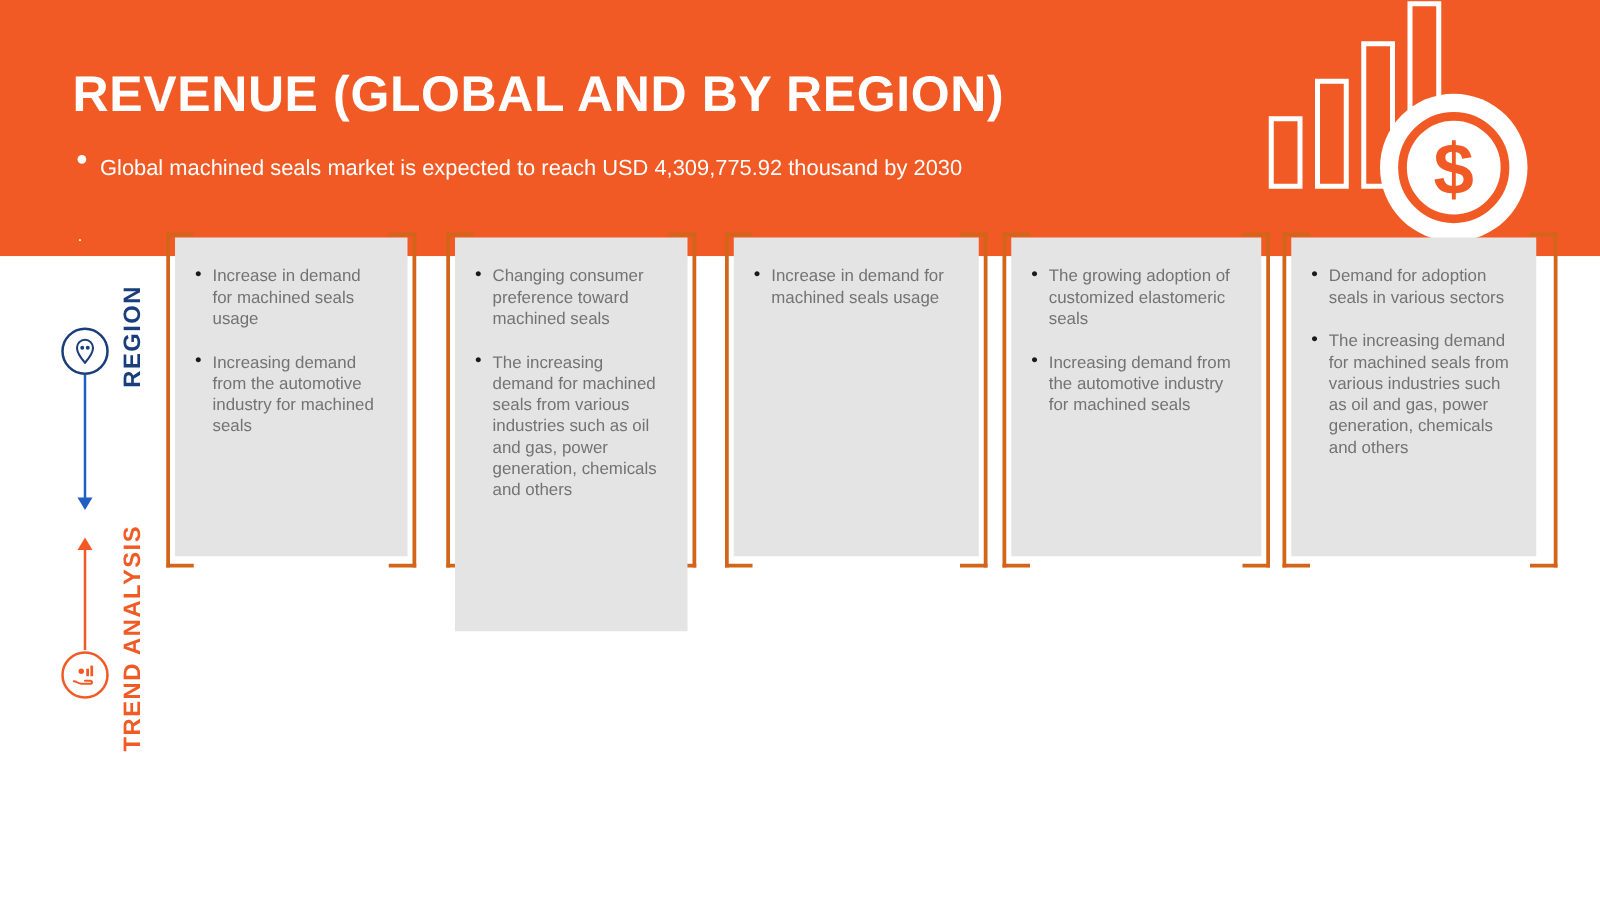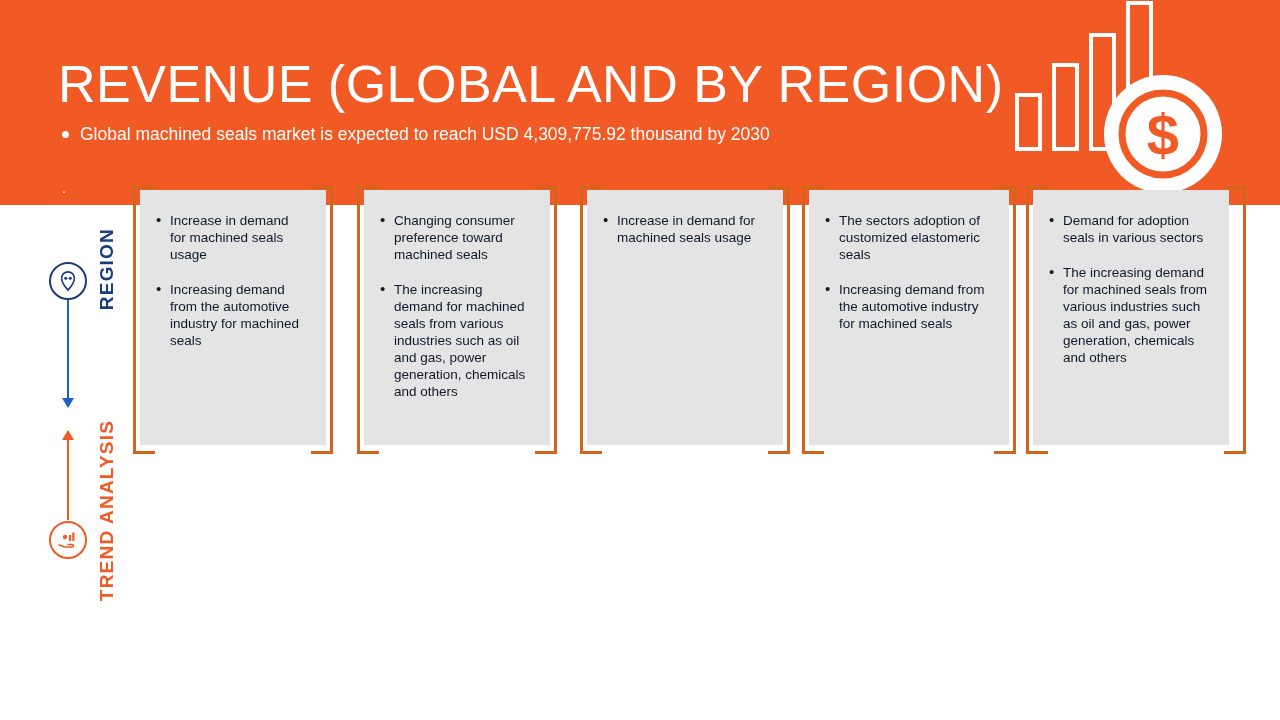--- a/index.html
+++ b/index.html
@@ -22,35 +22,34 @@
     top: 0;
     width: 1280px;
     height: 205px;
     background: #f15a24;
     overflow: hidden;
   }
   .header-title {
     position: absolute;
     left: 58px;
     top: 54px;
-    font-size: 52px;
-    font-weight: normal;
+    font-size: 40px;
+    font-weight: bold;
     color: #ffffff;
     letter-spacing: 0.5px;
     white-space: nowrap;
   }
   .header-bullet {
     position: absolute;
     left: 62px;
     top: 124px;
     font-size: 17.5px;
     color: #ffffff;
     white-space: nowrap;
     display: flex;
-    align-items: center;
   }
   .header-bullet .dot {
     display: inline-block;
     width: 7px;
     height: 7px;
     border-radius: 50%;
     background: #ffffff;
     margin-right: 11px;
   }
   .header-dot-small {
@@ -238,21 +237,21 @@
 
   .card ul {
     margin: 0;
     padding: 22px 18px 10px 30px;
     list-style: none;
   }
   .card li {
     position: relative;
     font-size: 13.5px;
     line-height: 17px;
-    color: #0f172a;
+    color: #737373;
     margin-bottom: 18px;
   }
   .card li::before {
     content: "•";
     position: absolute;
     left: -14px;
     top: -1px;
     font-size: 15px;
     color: #1a1a1a;
   }
@@ -351,21 +350,21 @@
         <path d="M62 10 l14 -4 16 4 6 8 -6 8 -12 4 -10 -2 -10 -8z"></path>
         <path d="M78 26 l10 1 3 7 -7 5 -8 -4z"></path>
       </g>
     </svg>
   </div>
   <div class="region-name">EUROPE</div>
   <div class="down-arrow" style="left:99px;"></div>
 </div>
 <div class="bracket left" style="left:357px; width:22px; height:268px;"></div>
 <div class="bracket right" style="left:535px; width:22px; height:268px;"></div>
-<div class="card" style="left:364px; width:186px; height:255px;">
+<div class="card" style="left:364px; width:186px; height:315px;">
   <ul>
     <li>Changing consumer preference toward machined seals</li>
     <li>The increasing demand for machined seals from various industries such as oil and gas, power generation, chemicals and others</li>
   </ul>
 </div>
 
 <div class="col" style="left:585px; width:200px;">
   <div class="map-wrap">
     <svg width="158" height="76" viewBox="0 0 158 76">
       <g fill="#cfd3d6">
@@ -407,21 +406,21 @@
       </g>
     </svg>
   </div>
   <div class="region-name">SOUTH AMERICA</div>
   <div class="down-arrow" style="left:85px;"></div>
 </div>
 <div class="bracket left" style="left:802px; width:22px; height:268px;"></div>
 <div class="bracket right" style="left:994px; width:22px; height:268px;"></div>
 <div class="card" style="left:809px; width:200px; height:255px;">
   <ul>
-    <li>The sectors adoption of customized elastomeric seals</li>
+    <li>The growing adoption of customized elastomeric seals</li>
     <li>Increasing demand from the automotive industry for machined seals</li>
   </ul>
 </div>
 
 <div class="col" style="left:1024px; width:200px;">
   <div class="map-wrap">
     <svg width="158" height="76" viewBox="0 0 158 76">
       <g fill="#cfd3d6">
         <path d="M6 14 l18 -8 24 2 14 8 -4 12 -14 6 -6 14 -8 4 -10 -10 -10 -12z"></path>
         <path d="M30 44 l10 4 4 10 10 6 -4 10 -10 -2 -8 -12 -6 -8z"></path>

